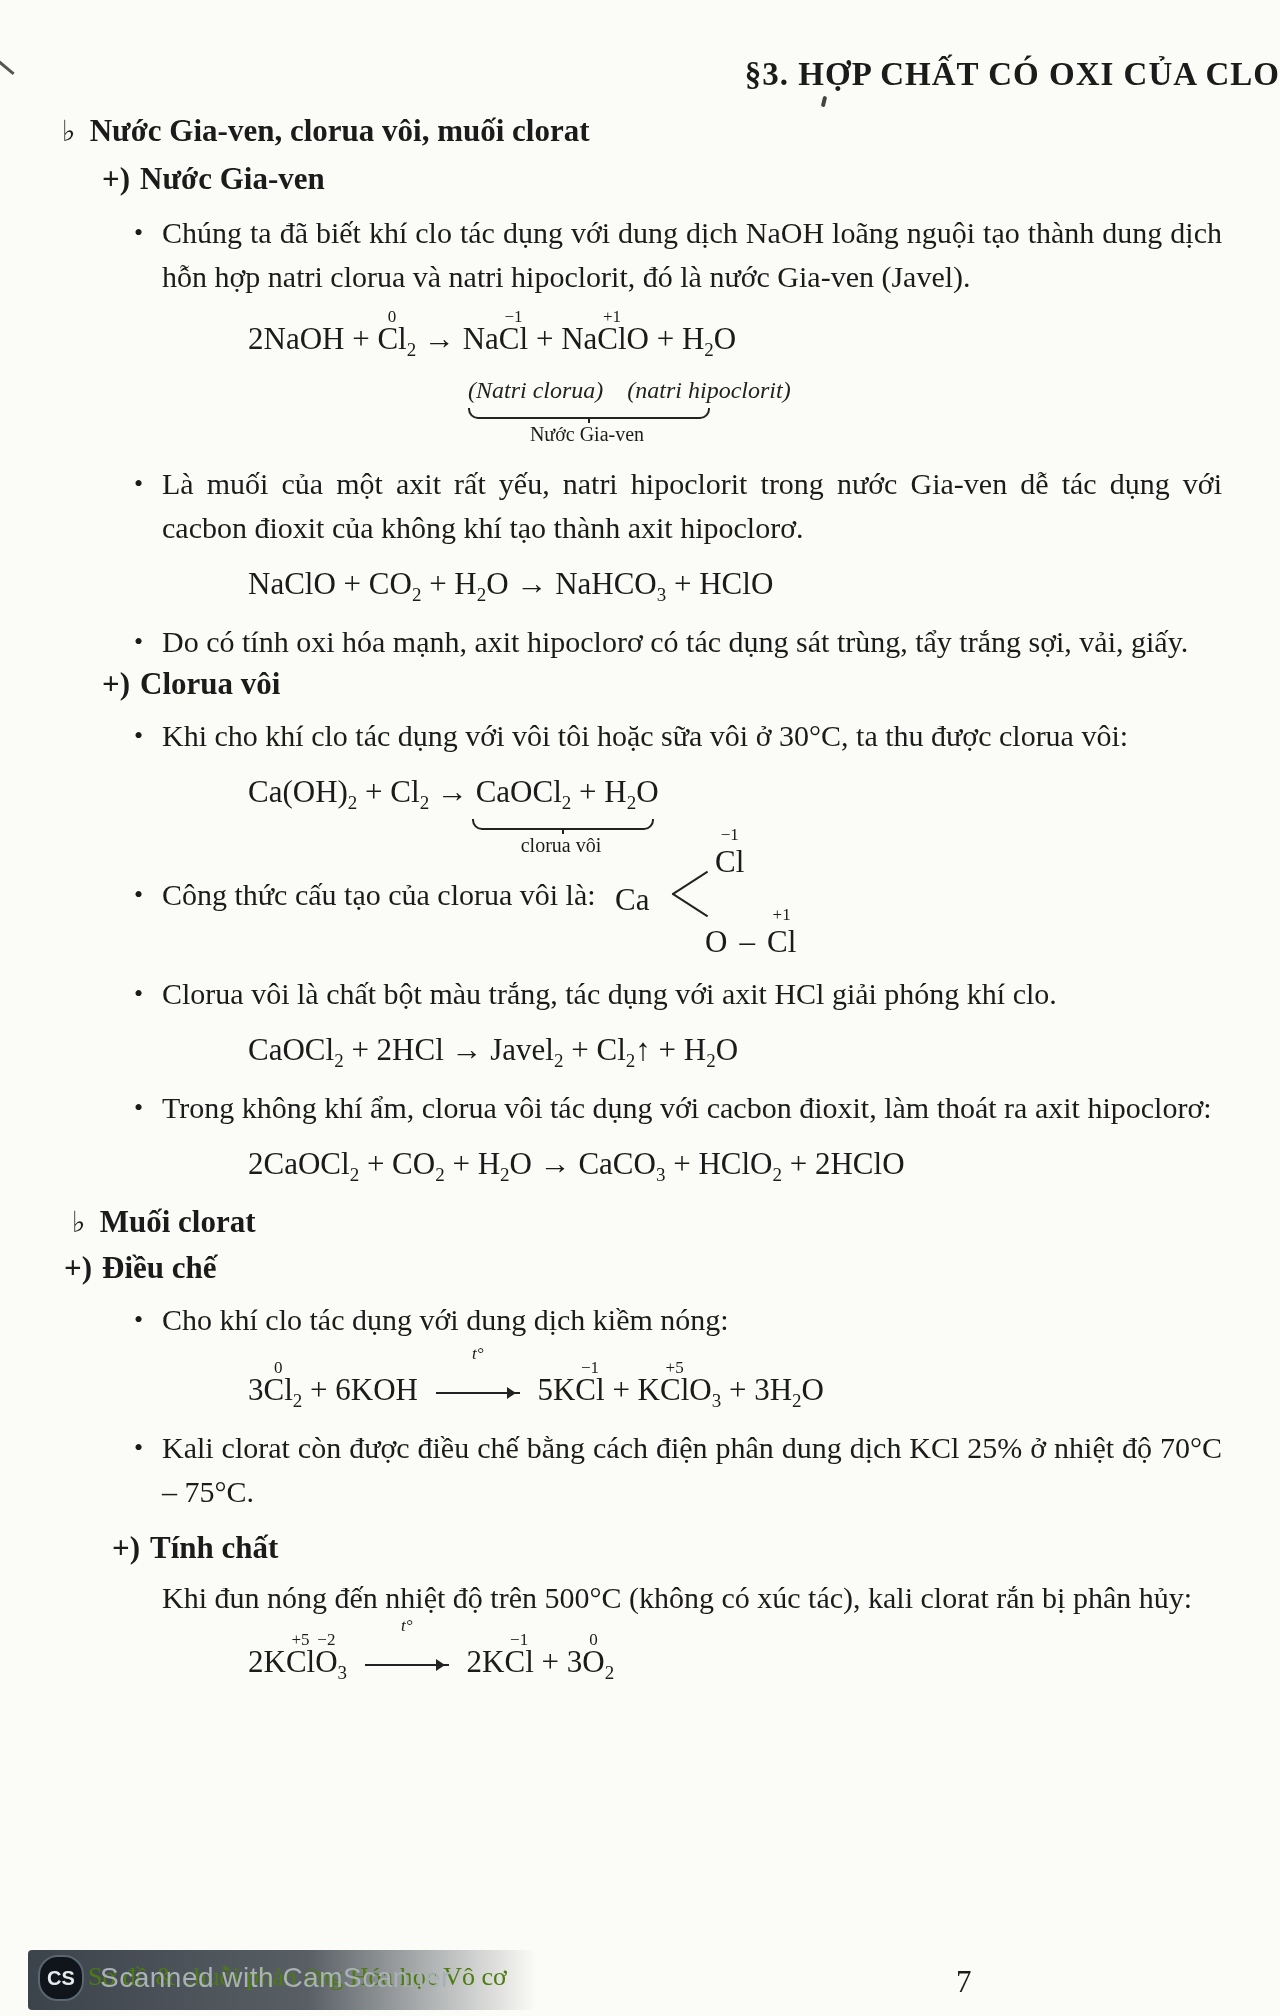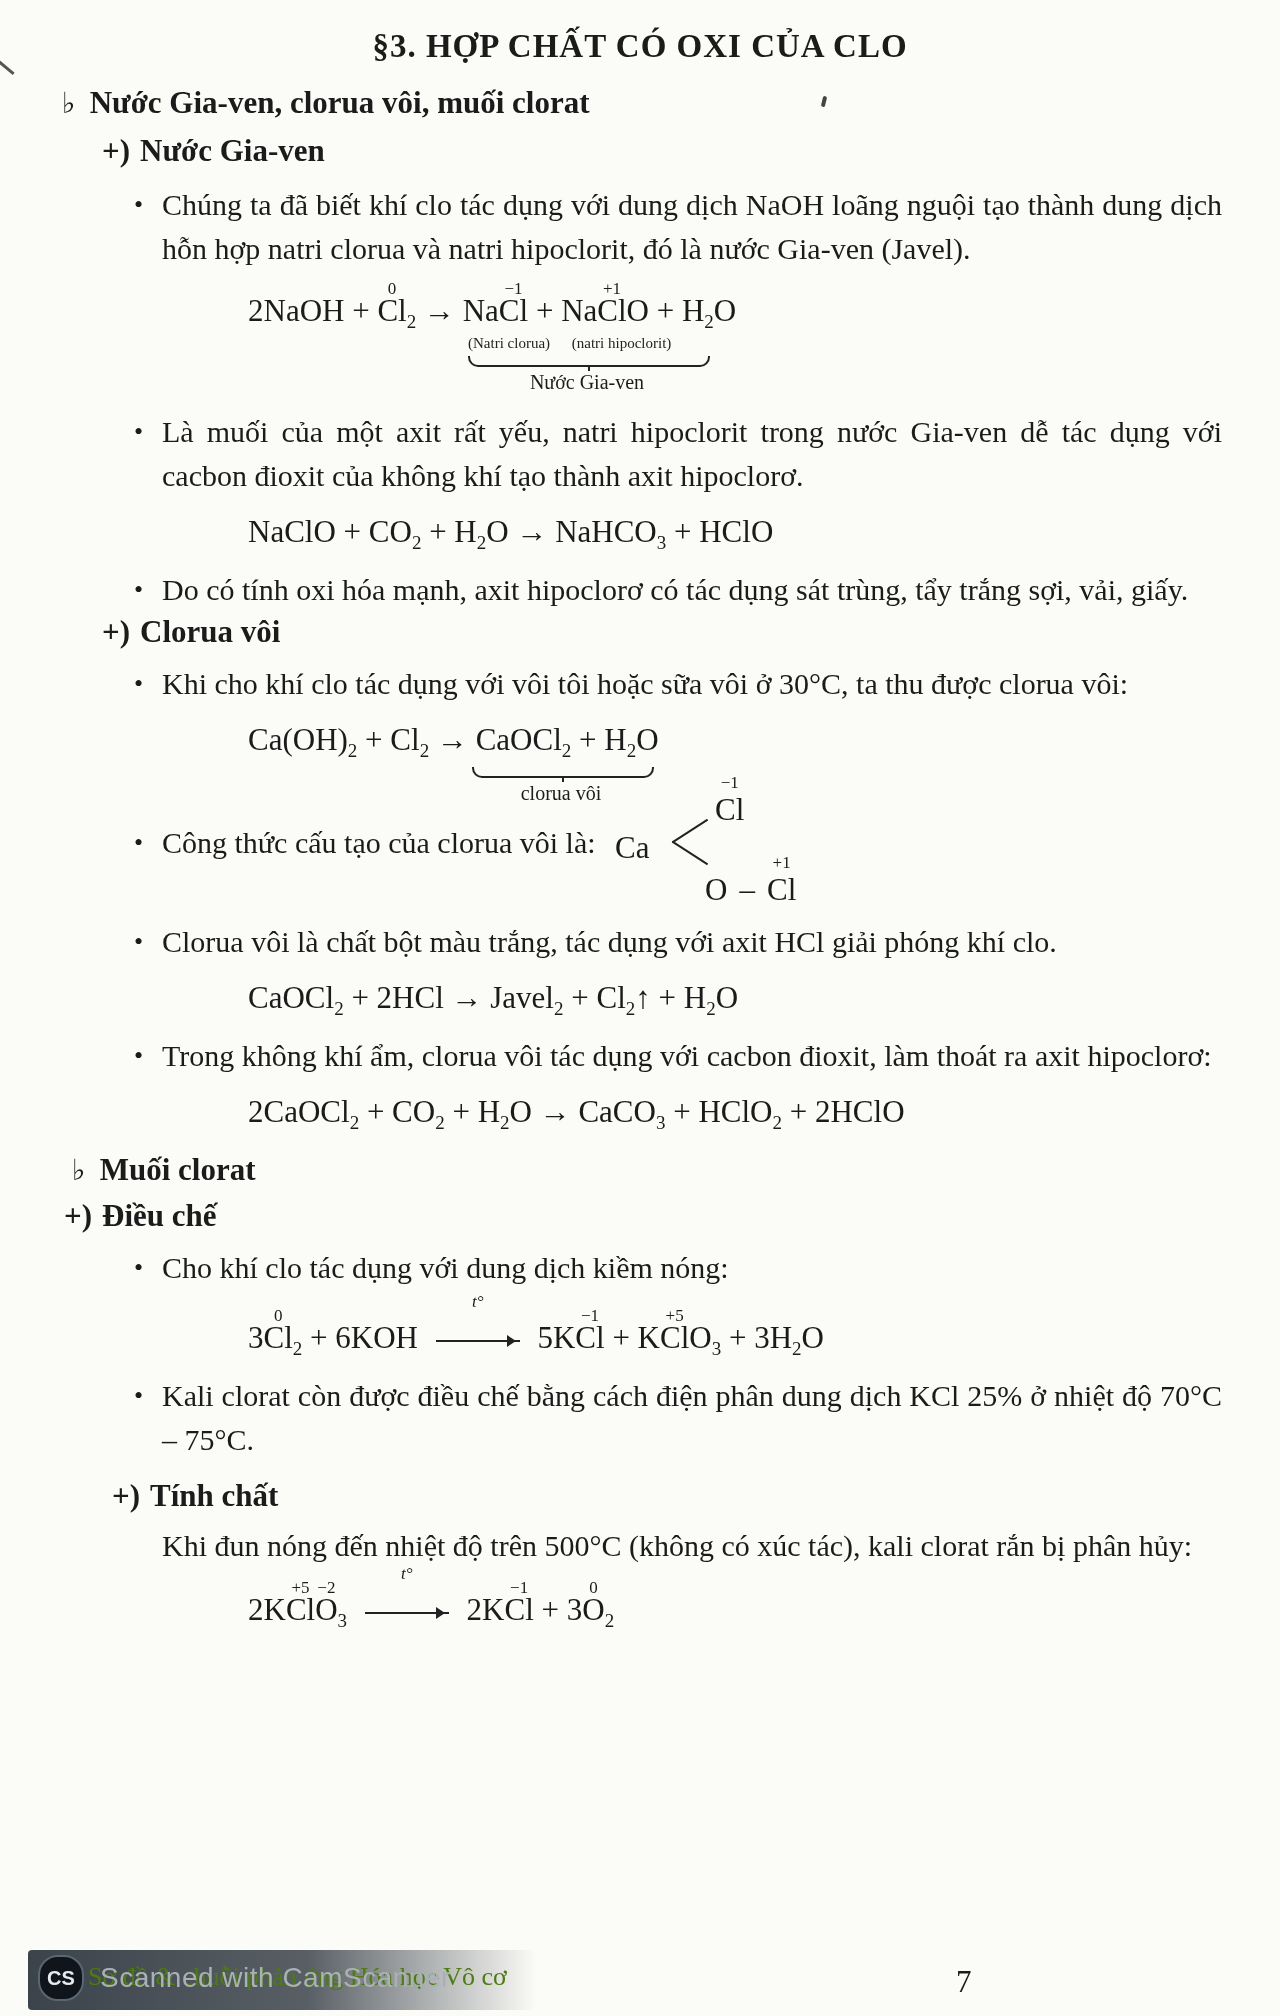--- a/index.html
+++ b/index.html
@@ -6,22 +6,22 @@
   body{
     width:1280px;height:2016px;
     background:#fbfbf7;
     font-family:"Liberation Serif","DejaVu Serif",serif;
     color:#1b1b1b;
     overflow:hidden;
   }
   .page{position:relative;width:1280px;height:2016px;}
 
   .title{
-    margin:0;padding-top:28px;
-    text-align:center;
+    margin:0;padding-top:56px;
+    text-align:right;
     font-size:33px;font-weight:700;letter-spacing:1px;
   }
 
   .h2{
     margin:20px 0 0 62px;
     font-size:31px;font-weight:700;
     display:flex;align-items:baseline;gap:14px;
   }
   .marker{font-size:29px;font-weight:700;}
 
@@ -53,21 +53,21 @@
   }
   .tline{
     display:inline-block;width:84px;height:2px;background:#222;
     vertical-align:middle;position:relative;
   }
   .tline::after{
     content:'';position:absolute;right:-2px;top:-5px;
     width:0;height:0;border:6px solid transparent;border-left:9px solid #222;
   }
 
-  .eqnotes{margin:2px 0 0 468px;font-size:15px;color:#222;white-space:nowrap;}
+  .eqnotes{margin:16px 0 0 468px;font-size:24px;color:#222;white-space:nowrap;font-style:italic;}
   .eqnotes span + span{margin-left:18px;}
 
   .ubrace{
     margin:4px 0 0 468px;width:238px;height:9px;
     border-left:2px solid #222;border-right:2px solid #222;border-bottom:2px solid #222;
     border-radius:0 0 10px 10px;position:relative;
   }
   .ubrace::after{
     content:'';position:absolute;left:50%;top:100%;
     width:2px;height:6px;background:#222;transform:translateX(-1px);

